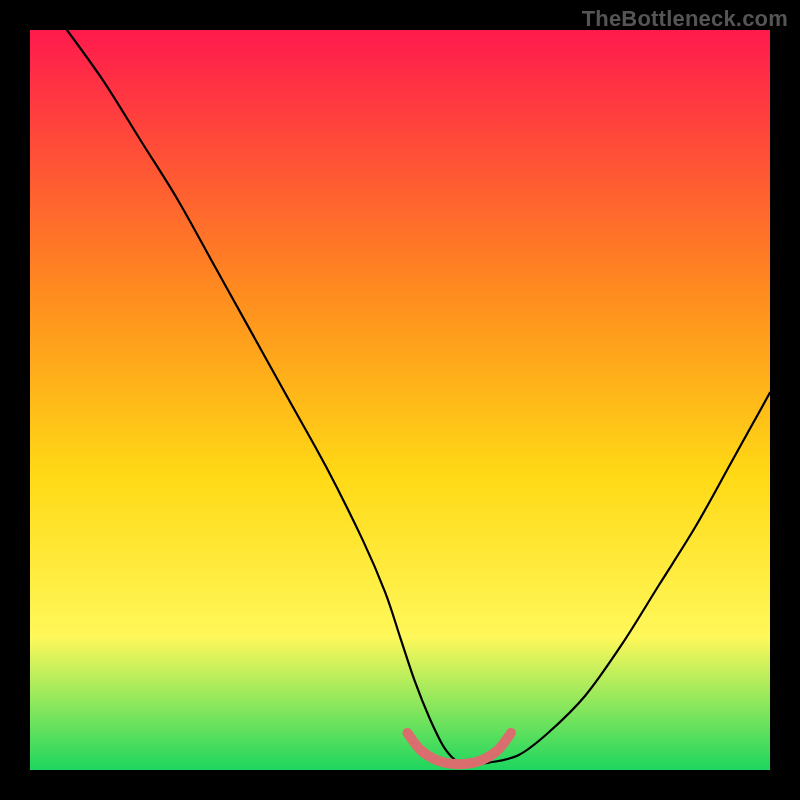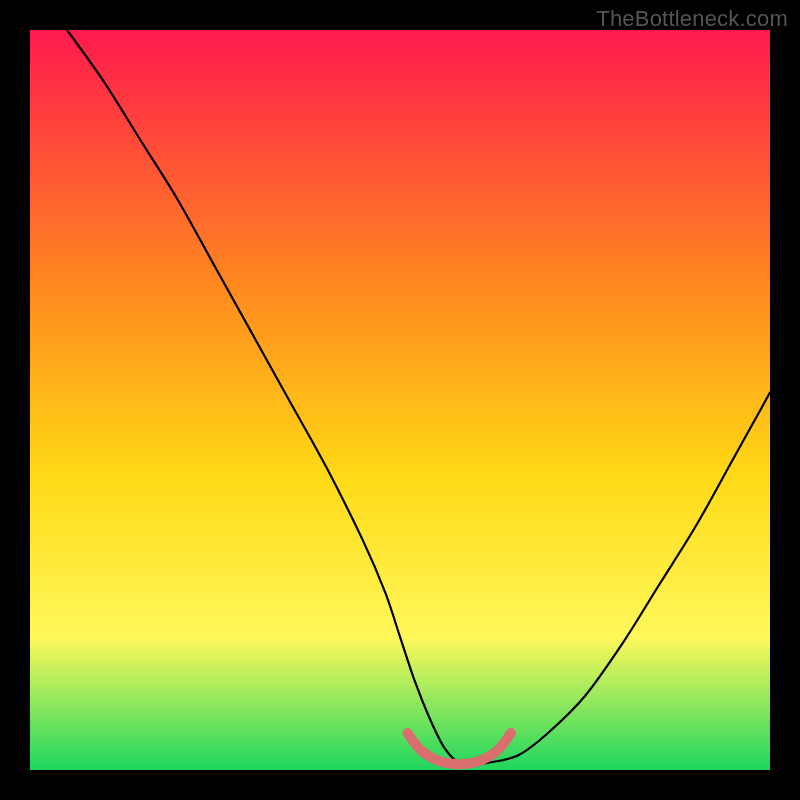--- a/index.html
+++ b/index.html
@@ -11,21 +11,21 @@
     position: relative;
     overflow: hidden;
     font-family: Arial, Helvetica, sans-serif;
   }
   .watermark {
     position: absolute;
     top: 6px;
     right: 12px;
     color: #555;
     font-size: 22px;
-    font-weight: 400;
+    font-weight: 700;
     letter-spacing: 0.2px;
     z-index: 5;
   }
   .frame {
     position: absolute;
     left: 30px;
     top: 30px;
     width: 740px;
     height: 740px;
     background: #000;

